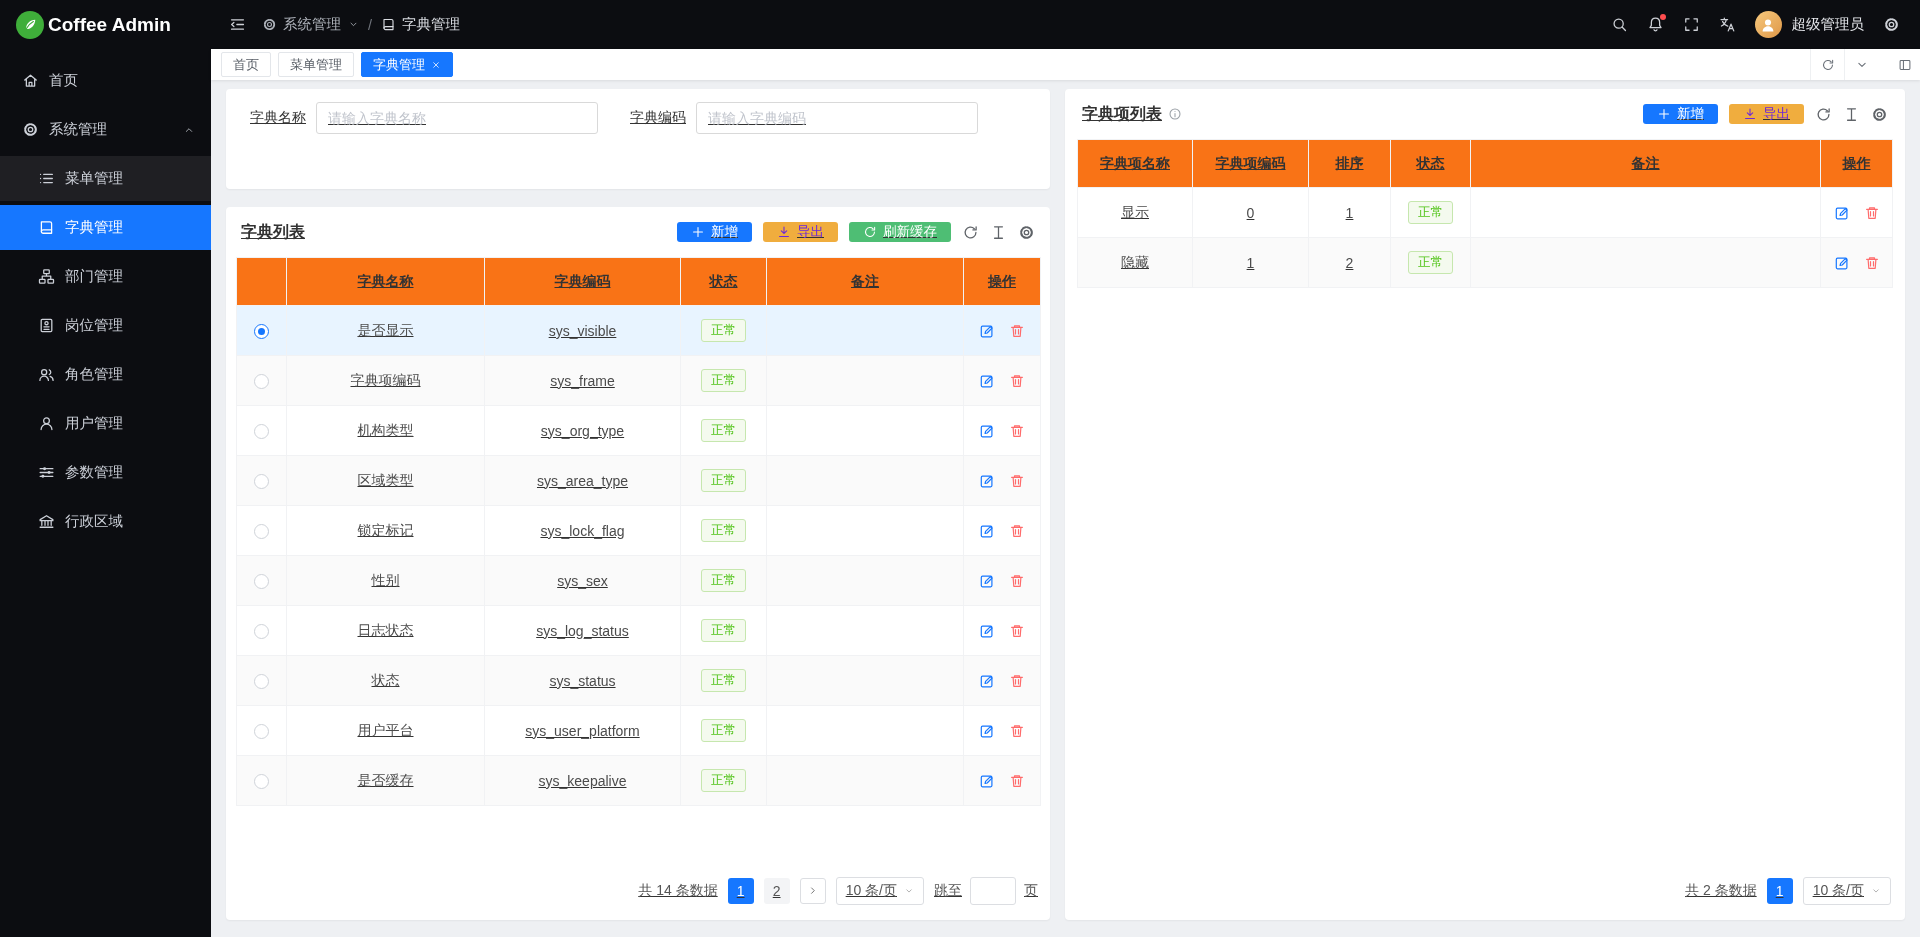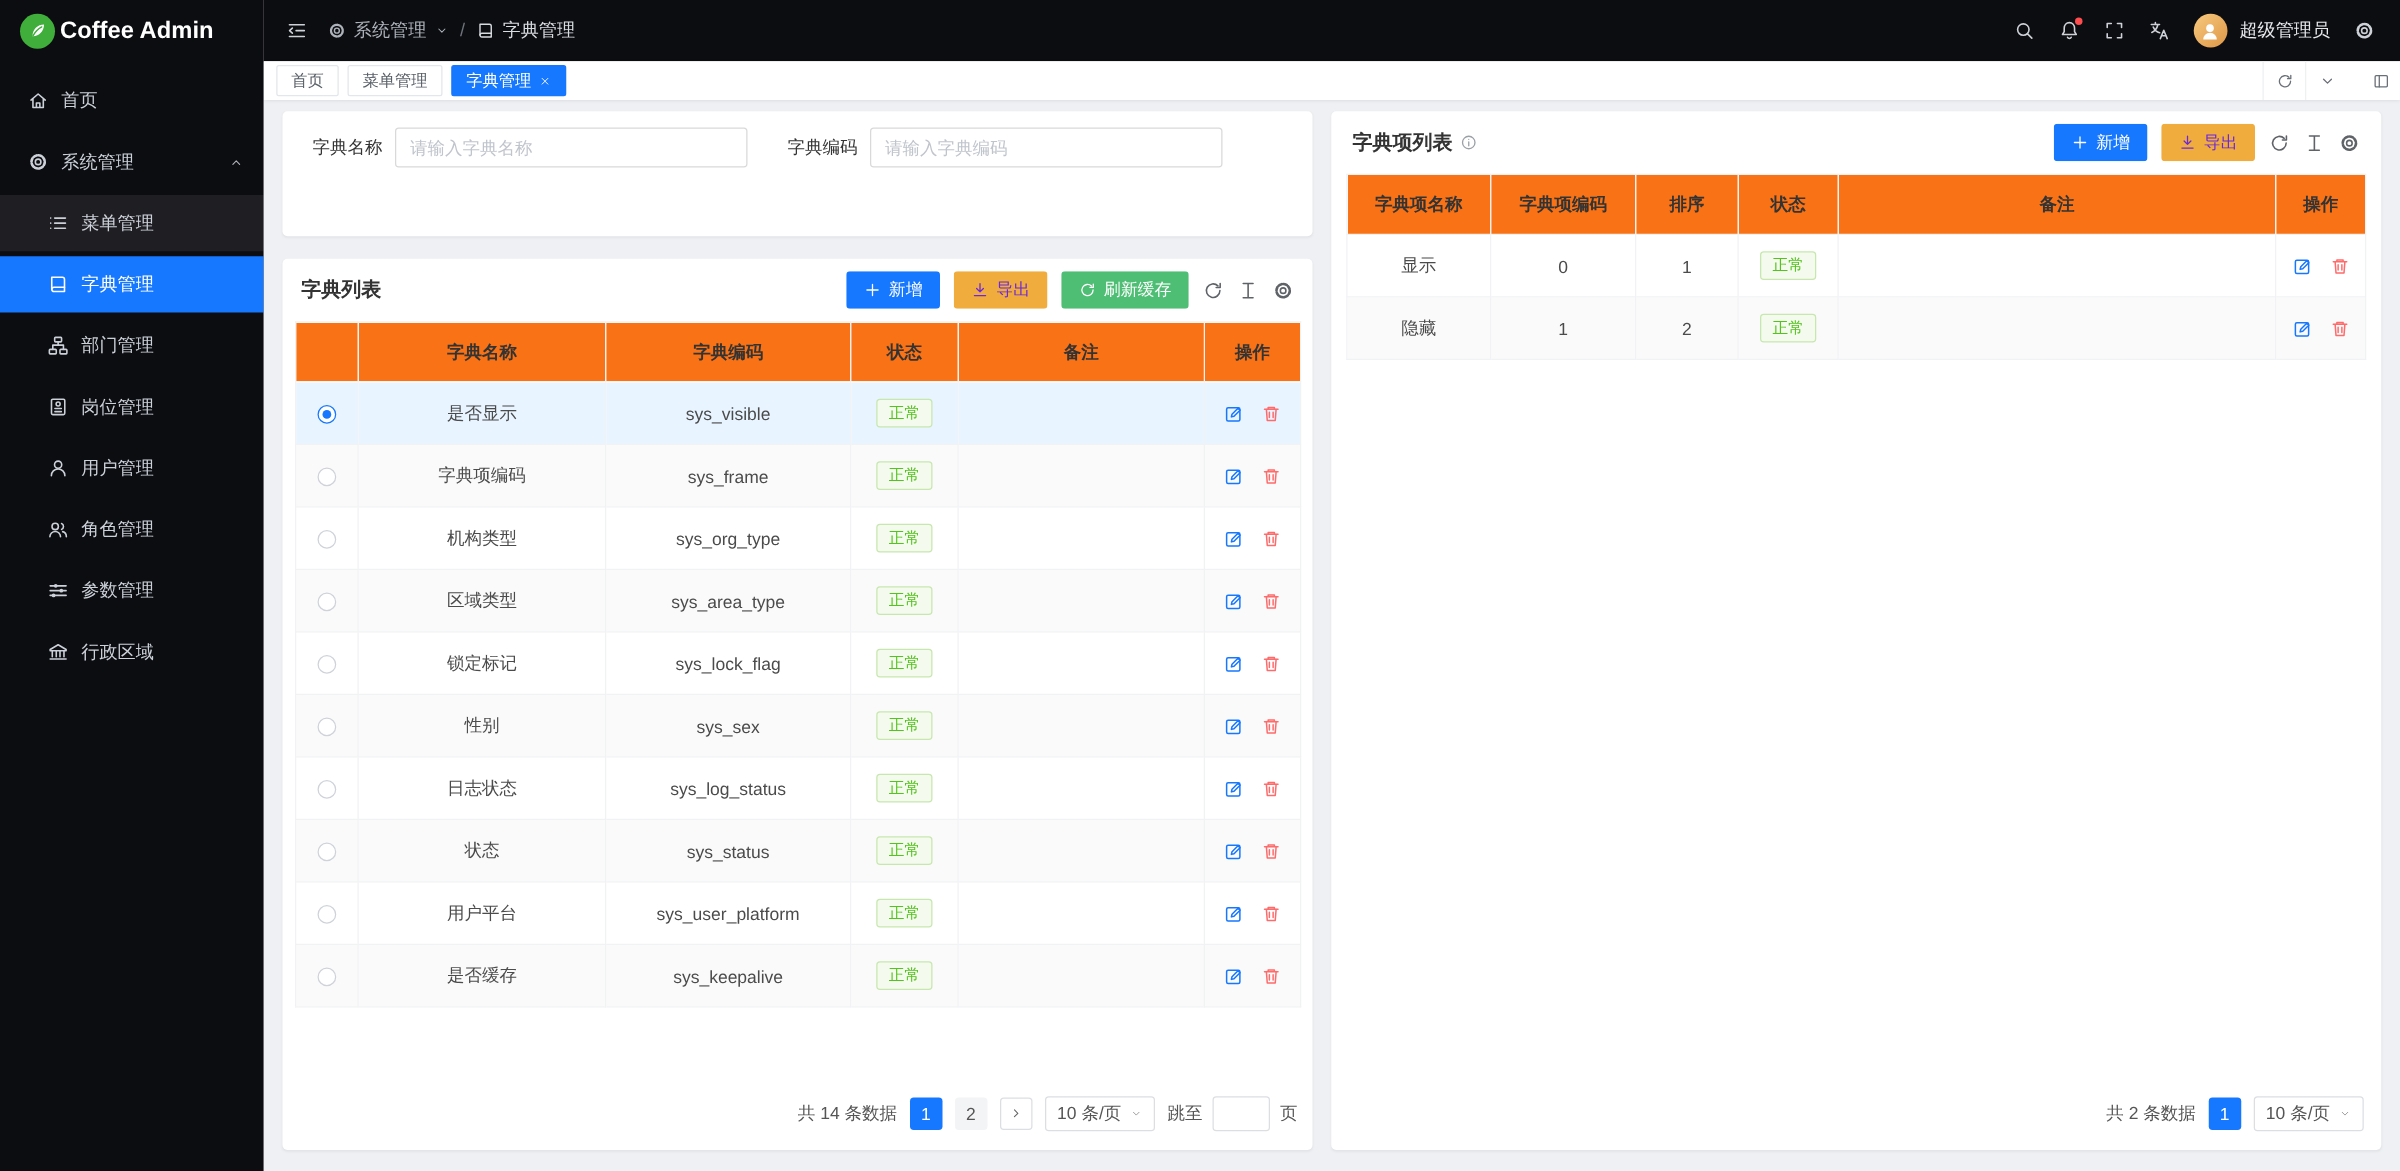--- a/index.html
+++ b/index.html
@@ -51,39 +51,39 @@
   .tab .icon{width:10px;height:10px;}
   .tab-actions{display:flex;align-items:center;height:100%;}
   .tab-action{width:34px;height:100%;display:flex;align-items:center;justify-content:center;color:#6a7078;border-left:1px solid #eef0f2;}
   .tab-action .icon{width:14px;height:14px;}
   .tab-action.edge{margin-left:12px;border-left:none;width:30px;}
 
   
   .content{flex:1;display:flex;gap:15px;padding:9px 15px 17px;min-height:0;background:#eef0f3;}
   .left-col{flex:0 0 824px;width:824px;display:flex;flex-direction:column;gap:18px;min-height:0;}
   .right-col{flex:1;min-width:0;display:flex;}
-  .card{background:#fff;border-radius:4px;box-shadow:0 1px 2px rgba(0,0,0,.05);}
+  .card{background:#fff;border-radius:4px;box-shadow:0 1px 2px rgba(0,0,0,.05);text-decoration:underline;}
 
   
   .search-card{flex:0 0 100px;height:100px;padding:13px 18px 0;}
   .form-row{display:flex;gap:26px;}
   .form-item{display:flex;align-items:center;gap:10px;}
   .form-item label{min-width:62px;text-align:right;color:#333;}
   .form-item input{width:282px;height:32px;border:1px solid #d9d9d9;border-radius:3px;padding:0 11px;font-size:14px;color:#333;outline:none;}
   .form-item input::placeholder{color:#c0c4cc;}
   .form-actions{display:flex;justify-content:flex-end;gap:12px;margin-top:9px;}
 
   
   .btn{height:32px;padding:0 15px;border-radius:3px;border:1px solid transparent;display:inline-flex;align-items:center;gap:6px;font-size:14px;font-family:inherit;background:#fff;}
   .btn .icon{width:14px;height:14px;}
   .btn-default{border-color:#d9d9d9;color:#4a4a4a;}
   .btn-primary{background:var(--accent,#1677ff);color:#fff;}
   .btn-warning{background:var(--warning,#f0ad3e);color:#6d28d9;}
   .btn-success{background:var(--success-btn,#4ebe74);color:#fff;}
-  .btn-sm{height:30px;padding:0 13px;font-size:13.5px;}
+  .btn-sm{height:20px;padding:0 13px;font-size:13.5px;}
 
   
   .list-card{flex:1;display:flex;flex-direction:column;padding:0 10px 13px;min-height:0;}
   .item-card{flex:1;display:flex;flex-direction:column;padding:0 12px 13px;min-height:0;width:100%;}
   .card-head{height:50px;display:flex;align-items:center;padding:0 5px;flex-shrink:0;}
   .card-title{font-size:16px;font-weight:600;color:#333;display:flex;align-items:center;gap:6px;}
   .card-title .icon{width:14px;height:14px;color:#9aa0a6;}
   .card-tools{margin-left:auto;display:flex;align-items:center;gap:11px;}
   .tool-icon{width:17px;height:17px;color:#5f6368;}
 
@@ -189,34 +189,34 @@
               <rect x="3" y="2.2" width="10" height="11.6" rx="1"></rect>
               <path d="M5.6 9.2h4.8M5.6 11.6h4.8"></path>
               <circle cx="8" cy="5.8" r="1.5"></circle>
             </svg>
           </span>
           <span class="mi-label" data-interactable="false">岗位管理</span>
         </div>
         <div class="menu-item sub" data-interactable="true">
           <span class="icon" data-interactable="false">
             <svg viewBox="0 0 16 16" fill="none" stroke="currentColor" stroke-width="1.2" stroke-linecap="round" stroke-linejoin="round">
+              <circle cx="5.8" cy="5.8" r="2.4"></circle>
+              <path d="M1.8 13.6c0-2.2 1.8-4 4-4s4 1.8 4 4M10.6 3.6a2.4 2.4 0 010 4.4M11.4 9.7c1.7.5 2.8 2 2.8 3.9"></path>
+            </svg>
+          </span>
+          <span class="mi-label" data-interactable="false">角色管理</span>
+        </div>
+        <div class="menu-item sub" data-interactable="true">
+          <span class="icon" data-interactable="false">
+            <svg viewBox="0 0 16 16" fill="none" stroke="currentColor" stroke-width="1.2" stroke-linecap="round" stroke-linejoin="round">
               <circle cx="8" cy="5.4" r="2.7"></circle>
               <path d="M2.9 13.7c0-2.8 2.3-5.1 5.1-5.1s5.1 2.3 5.1 5.1"></path>
             </svg>
           </span>
           <span class="mi-label" data-interactable="false">用户管理</span>
-        </div>
-        <div class="menu-item sub" data-interactable="true">
-          <span class="icon" data-interactable="false">
-            <svg viewBox="0 0 16 16" fill="none" stroke="currentColor" stroke-width="1.2" stroke-linecap="round" stroke-linejoin="round">
-              <circle cx="5.8" cy="5.8" r="2.4"></circle>
-              <path d="M1.8 13.6c0-2.2 1.8-4 4-4s4 1.8 4 4M10.6 3.6a2.4 2.4 0 010 4.4M11.4 9.7c1.7.5 2.8 2 2.8 3.9"></path>
-            </svg>
-          </span>
-          <span class="mi-label" data-interactable="false">角色管理</span>
         </div>
         <div class="menu-item sub" data-interactable="true">
           <span class="icon" data-interactable="false">
             <svg viewBox="0 0 16 16" fill="none" stroke="currentColor" stroke-width="1.2" stroke-linecap="round" stroke-linejoin="round">
               <path d="M2 4.4h12M2 8h12M2 11.6h12"></path>
               <circle cx="6.2" cy="4.4" r="1.4" fill="currentColor" stroke="none"></circle>
               <circle cx="10.4" cy="8" r="1.4" fill="currentColor" stroke="none"></circle>
               <circle cx="4.6" cy="11.6" r="1.4" fill="currentColor" stroke="none"></circle>
             </svg>
           </span>

